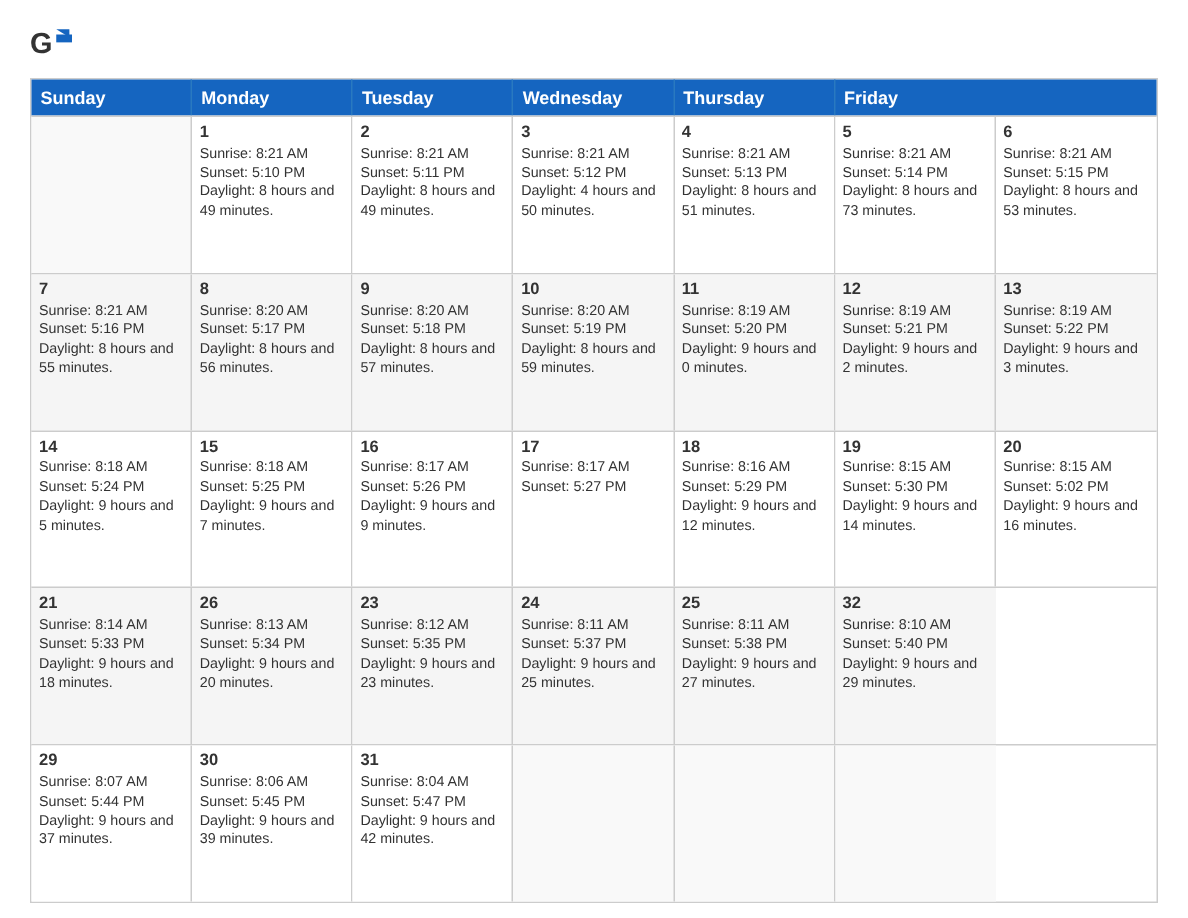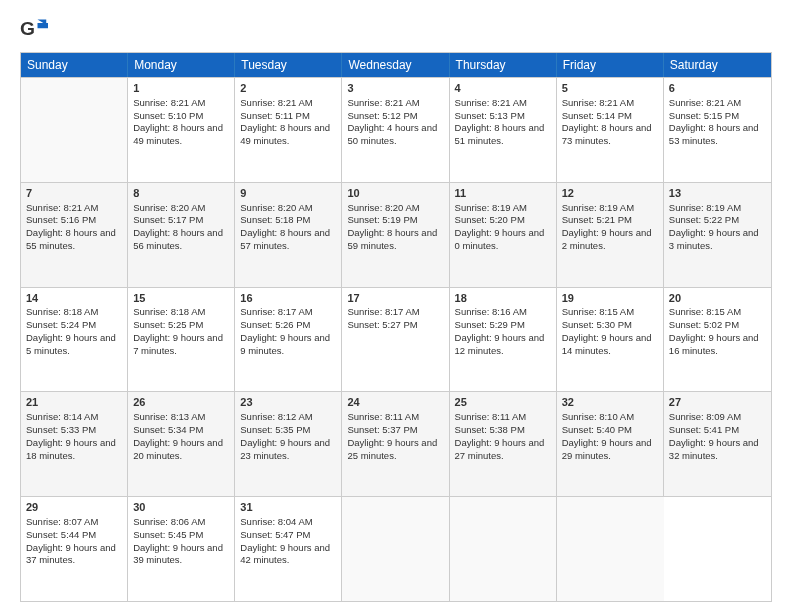--- a/index.html
+++ b/index.html
@@ -58,21 +58,21 @@
       border: 1px solid #ccc;
     }
     .cal-header {
       display: grid;
       grid-template-columns: repeat(7, 1fr);
       background: #1565c0;
     }
     .cal-header-cell {
       color: #fff;
       font-size: 12px;
-      font-weight: normal;
+      font-weight: bold;
       padding: 5px 6px;
       text-align: left;
       border-right: 1px solid #2979c0;
     }
     .cal-header-cell:last-child { border-right: none; }
     .cal-body {
       display: flex;
       flex-direction: column;
       flex: 1;
     }
@@ -127,21 +127,20 @@
   </div>
 
   <div class="calendar">
     <div class="cal-header">
     <div class="cal-header-cell">Sunday</div>
         <div class="cal-header-cell">Monday</div>
         <div class="cal-header-cell">Tuesday</div>
         <div class="cal-header-cell">Wednesday</div>
         <div class="cal-header-cell">Thursday</div>
         <div class="cal-header-cell">Friday</div>
-        <div class="cal-header-cell">Saturday</div>
       </div>
     <div class="cal-body">
     <div class="cal-row">
           <div class="cal-cell empty"></div>
           <div class="cal-cell"><span class="day-num">1</span><span>Sunrise: 8:21 AM</span><br><span>Sunset: 5:10 PM</span><br><span>Daylight: 8 hours and 49 minutes.</span></div>
           <div class="cal-cell"><span class="day-num">2</span><span>Sunrise: 8:21 AM</span><br><span>Sunset: 5:11 PM</span><br><span>Daylight: 8 hours and 49 minutes.</span></div>
           <div class="cal-cell"><span class="day-num">3</span><span>Sunrise: 8:21 AM</span><br><span>Sunset: 5:12 PM</span><br><span>Daylight: 4 hours and 50 minutes.</span></div>
           <div class="cal-cell"><span class="day-num">4</span><span>Sunrise: 8:21 AM</span><br><span>Sunset: 5:13 PM</span><br><span>Daylight: 8 hours and 51 minutes.</span></div>
           <div class="cal-cell"><span class="day-num">5</span><span>Sunrise: 8:21 AM</span><br><span>Sunset: 5:14 PM</span><br><span>Daylight: 8 hours and 73 minutes.</span></div>
           <div class="cal-cell"><span class="day-num">6</span><span>Sunrise: 8:21 AM</span><br><span>Sunset: 5:15 PM</span><br><span>Daylight: 8 hours and 53 minutes.</span></div>
@@ -164,21 +163,20 @@
           <div class="cal-cell"><span class="day-num">19</span><span>Sunrise: 8:15 AM</span><br><span>Sunset: 5:30 PM</span><br><span>Daylight: 9 hours and 14 minutes.</span></div>
           <div class="cal-cell"><span class="day-num">20</span><span>Sunrise: 8:15 AM</span><br><span>Sunset: 5:02 PM</span><br><span>Daylight: 9 hours and 16 minutes.</span></div>
         </div>
         <div class="cal-row">
           <div class="cal-cell"><span class="day-num">21</span><span>Sunrise: 8:14 AM</span><br><span>Sunset: 5:33 PM</span><br><span>Daylight: 9 hours and 18 minutes.</span></div>
           <div class="cal-cell"><span class="day-num">26</span><span>Sunrise: 8:13 AM</span><br><span>Sunset: 5:34 PM</span><br><span>Daylight: 9 hours and 20 minutes.</span></div>
           <div class="cal-cell"><span class="day-num">23</span><span>Sunrise: 8:12 AM</span><br><span>Sunset: 5:35 PM</span><br><span>Daylight: 9 hours and 23 minutes.</span></div>
           <div class="cal-cell"><span class="day-num">24</span><span>Sunrise: 8:11 AM</span><br><span>Sunset: 5:37 PM</span><br><span>Daylight: 9 hours and 25 minutes.</span></div>
           <div class="cal-cell"><span class="day-num">25</span><span>Sunrise: 8:11 AM</span><br><span>Sunset: 5:38 PM</span><br><span>Daylight: 9 hours and 27 minutes.</span></div>
           <div class="cal-cell"><span class="day-num">32</span><span>Sunrise: 8:10 AM</span><br><span>Sunset: 5:40 PM</span><br><span>Daylight: 9 hours and 29 minutes.</span></div>
-          <div class="cal-cell"><span class="day-num">27</span><span>Sunrise: 8:09 AM</span><br><span>Sunset: 5:41 PM</span><br><span>Daylight: 9 hours and 32 minutes.</span></div>
         </div>
         <div class="cal-row">
           <div class="cal-cell"><span class="day-num">29</span><span>Sunrise: 8:07 AM</span><br><span>Sunset: 5:44 PM</span><br><span>Daylight: 9 hours and 37 minutes.</span></div>
           <div class="cal-cell"><span class="day-num">30</span><span>Sunrise: 8:06 AM</span><br><span>Sunset: 5:45 PM</span><br><span>Daylight: 9 hours and 39 minutes.</span></div>
           <div class="cal-cell"><span class="day-num">31</span><span>Sunrise: 8:04 AM</span><br><span>Sunset: 5:47 PM</span><br><span>Daylight: 9 hours and 42 minutes.</span></div>
           <div class="cal-cell empty"></div>
           <div class="cal-cell empty"></div>
           <div class="cal-cell empty"></div>
         </div>
       </div>

